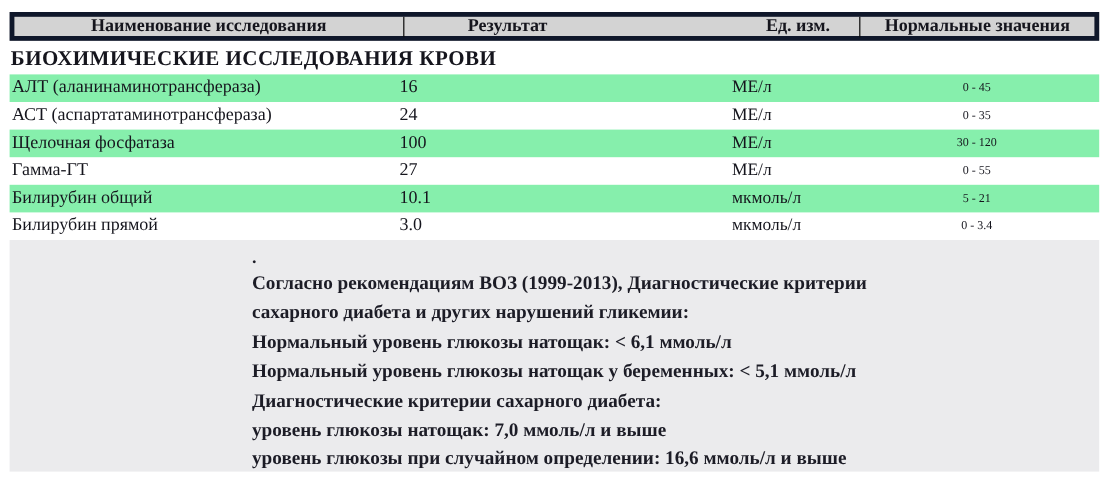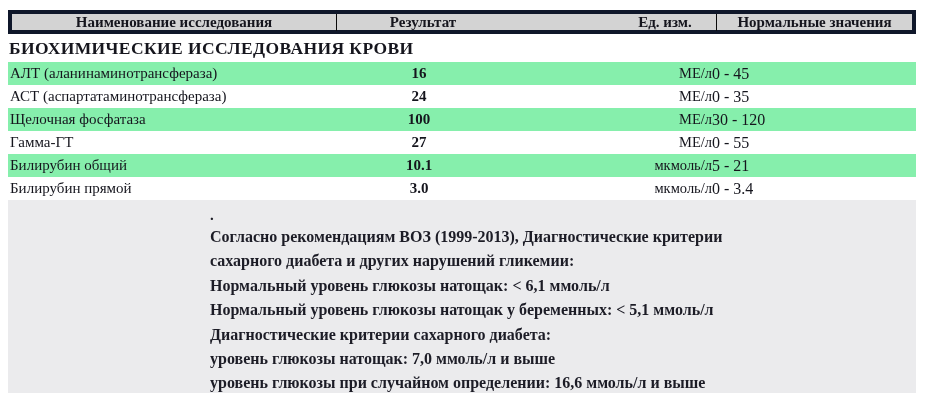--- a/index.html
+++ b/index.html
@@ -39,23 +39,23 @@
 
   .trow {
     display: grid;
     grid-template-columns: 325px 172px 207px 1fr;
     align-items: center;
     height: 23px;
     font-size: 15px;
   }
   .trow.alt { background: #86efac; }
   .c-name   { padding-left: 2px; white-space: nowrap; }
-  .c-result { text-align: center; font-weight: bold; }
-  .c-units  { text-align: right; padding-left: 105px; font-size: 14.5px; }
-  .c-normal { text-align: left; font-size: 16px; }
+  .c-result { font-weight: normal; }
+  .c-units  { text-align: left; padding-left: 105px; font-size: 14.5px; }
+  .c-normal { text-align: center; font-size: 10px; }
 
   .note-block {
     margin-left: 8px;
     width: 908px;
     height: 193px;
     box-sizing: border-box;
     background: #ebebed;
     padding: 6px 0 0 202px;
   }
   .note-dot  { font-size: 15px; font-weight: bold; line-height: 19px; color: #1c1c26; }

